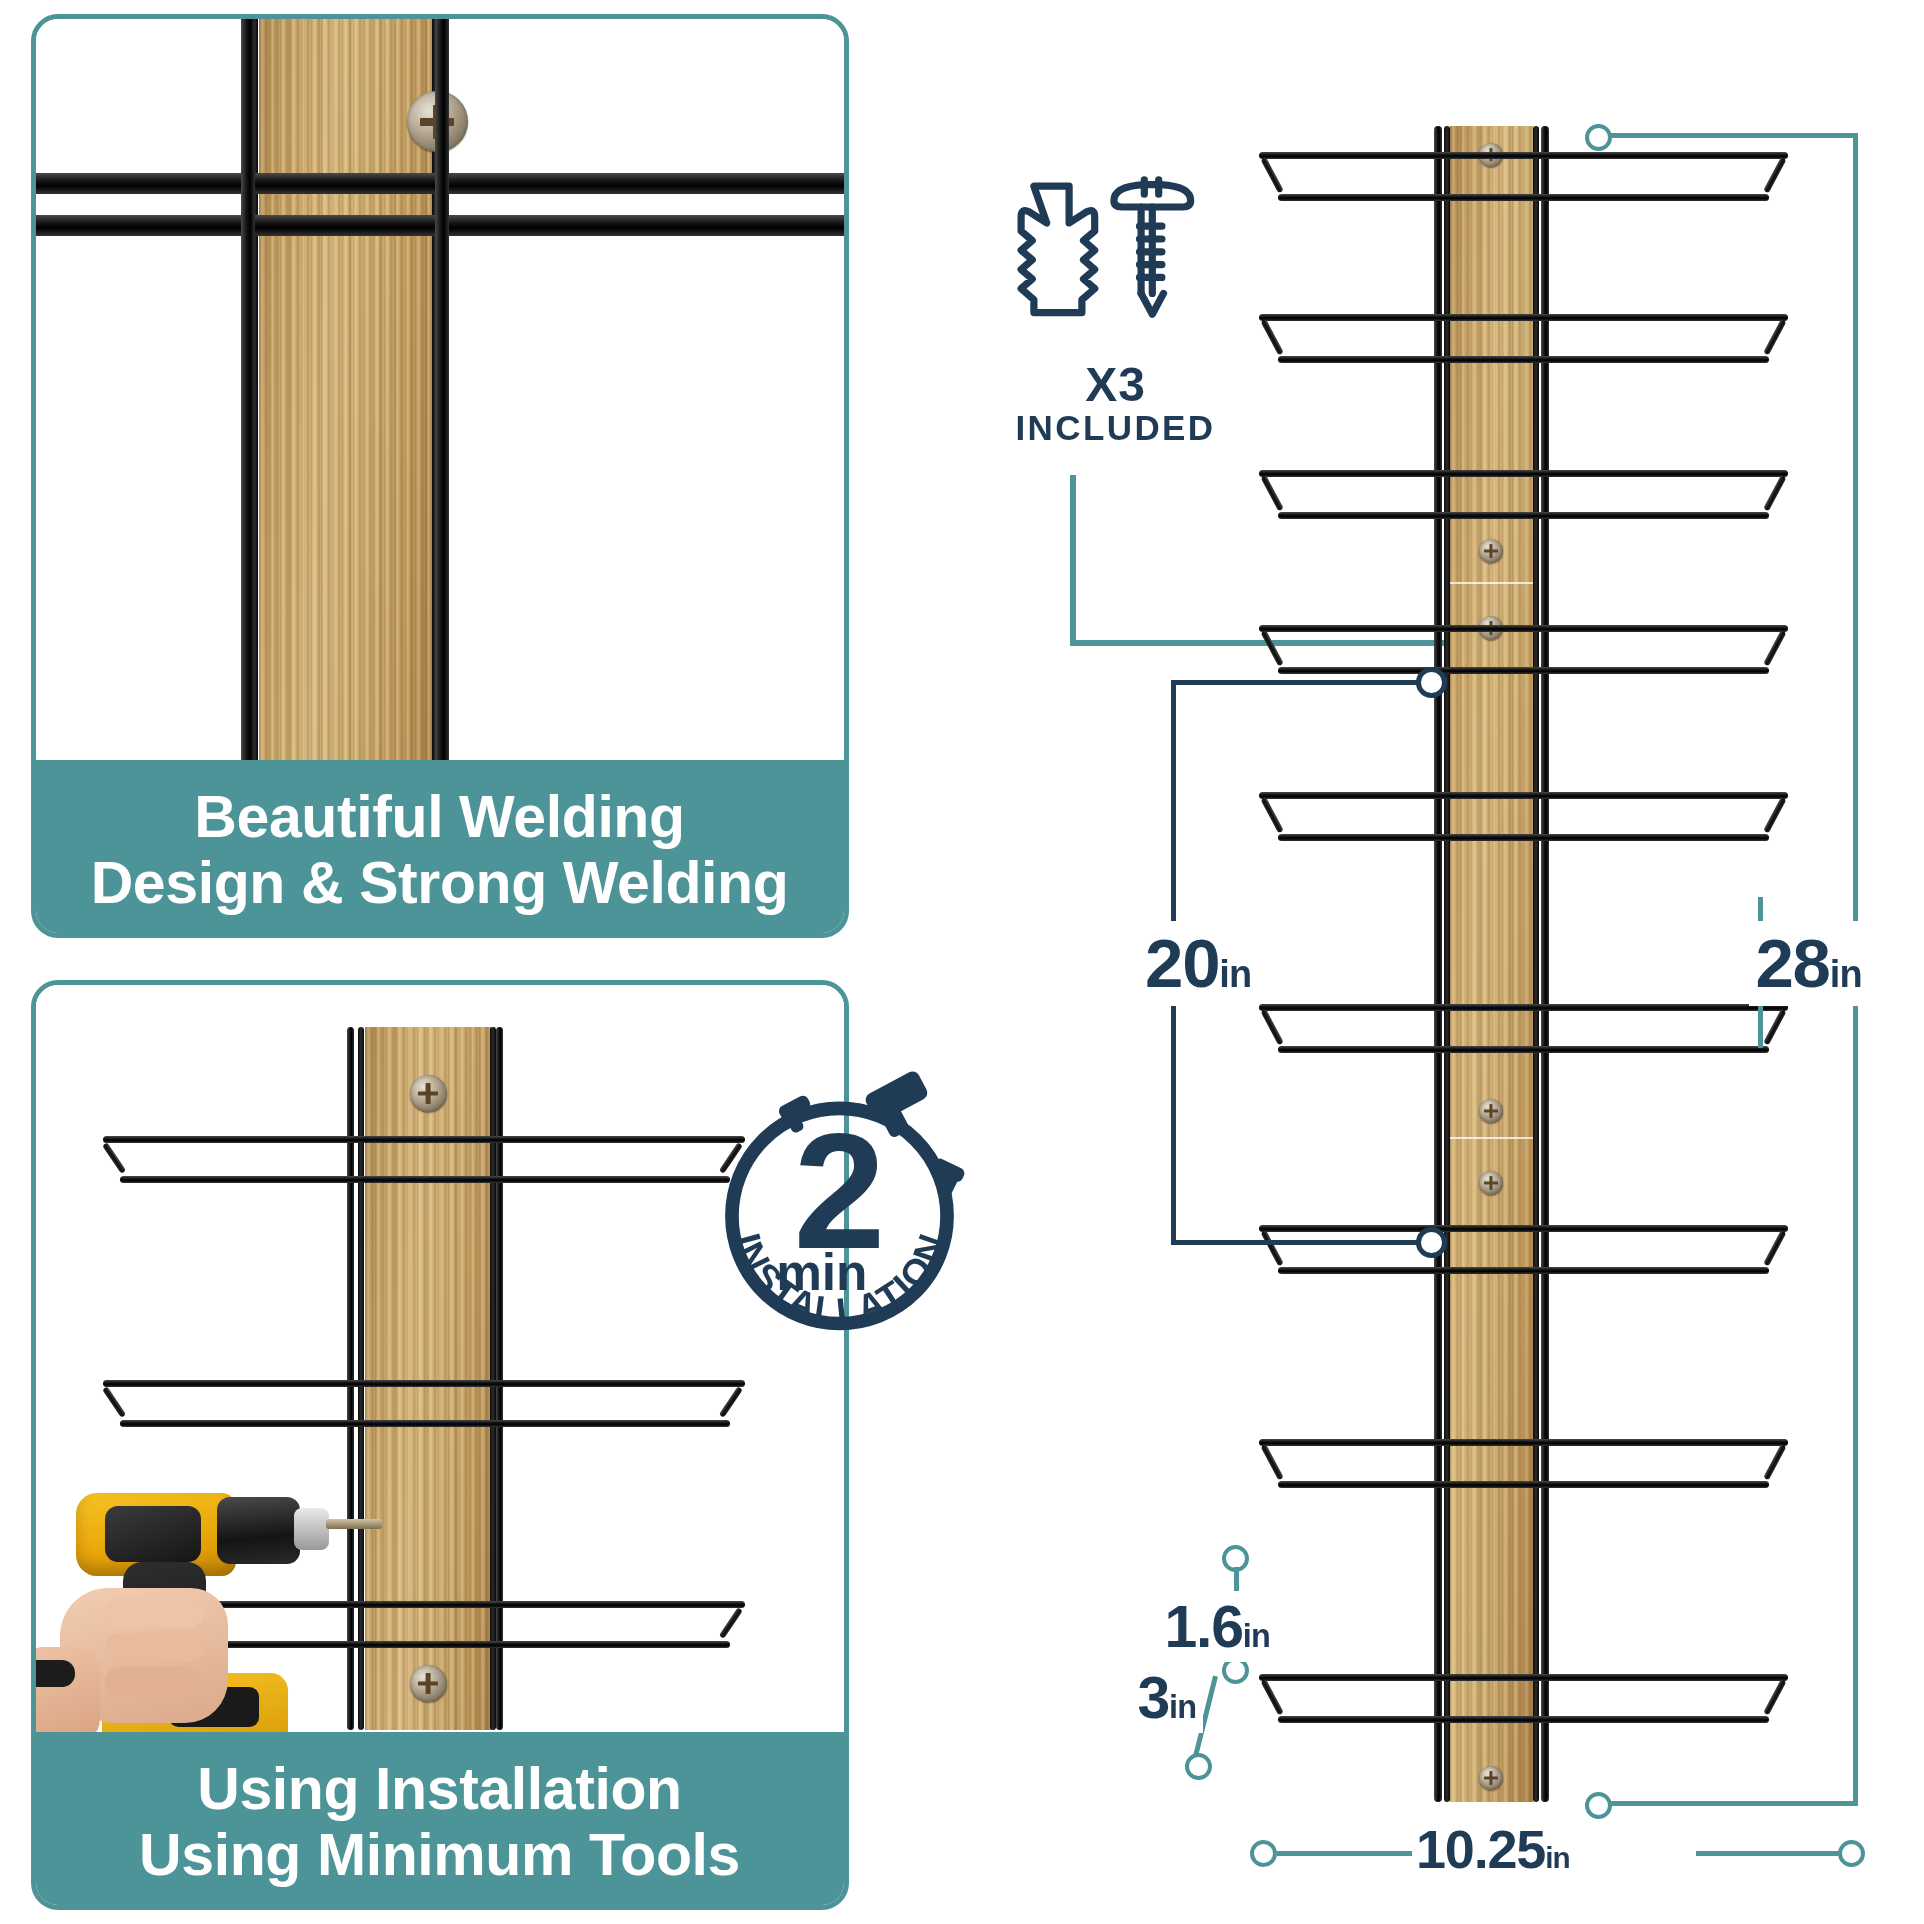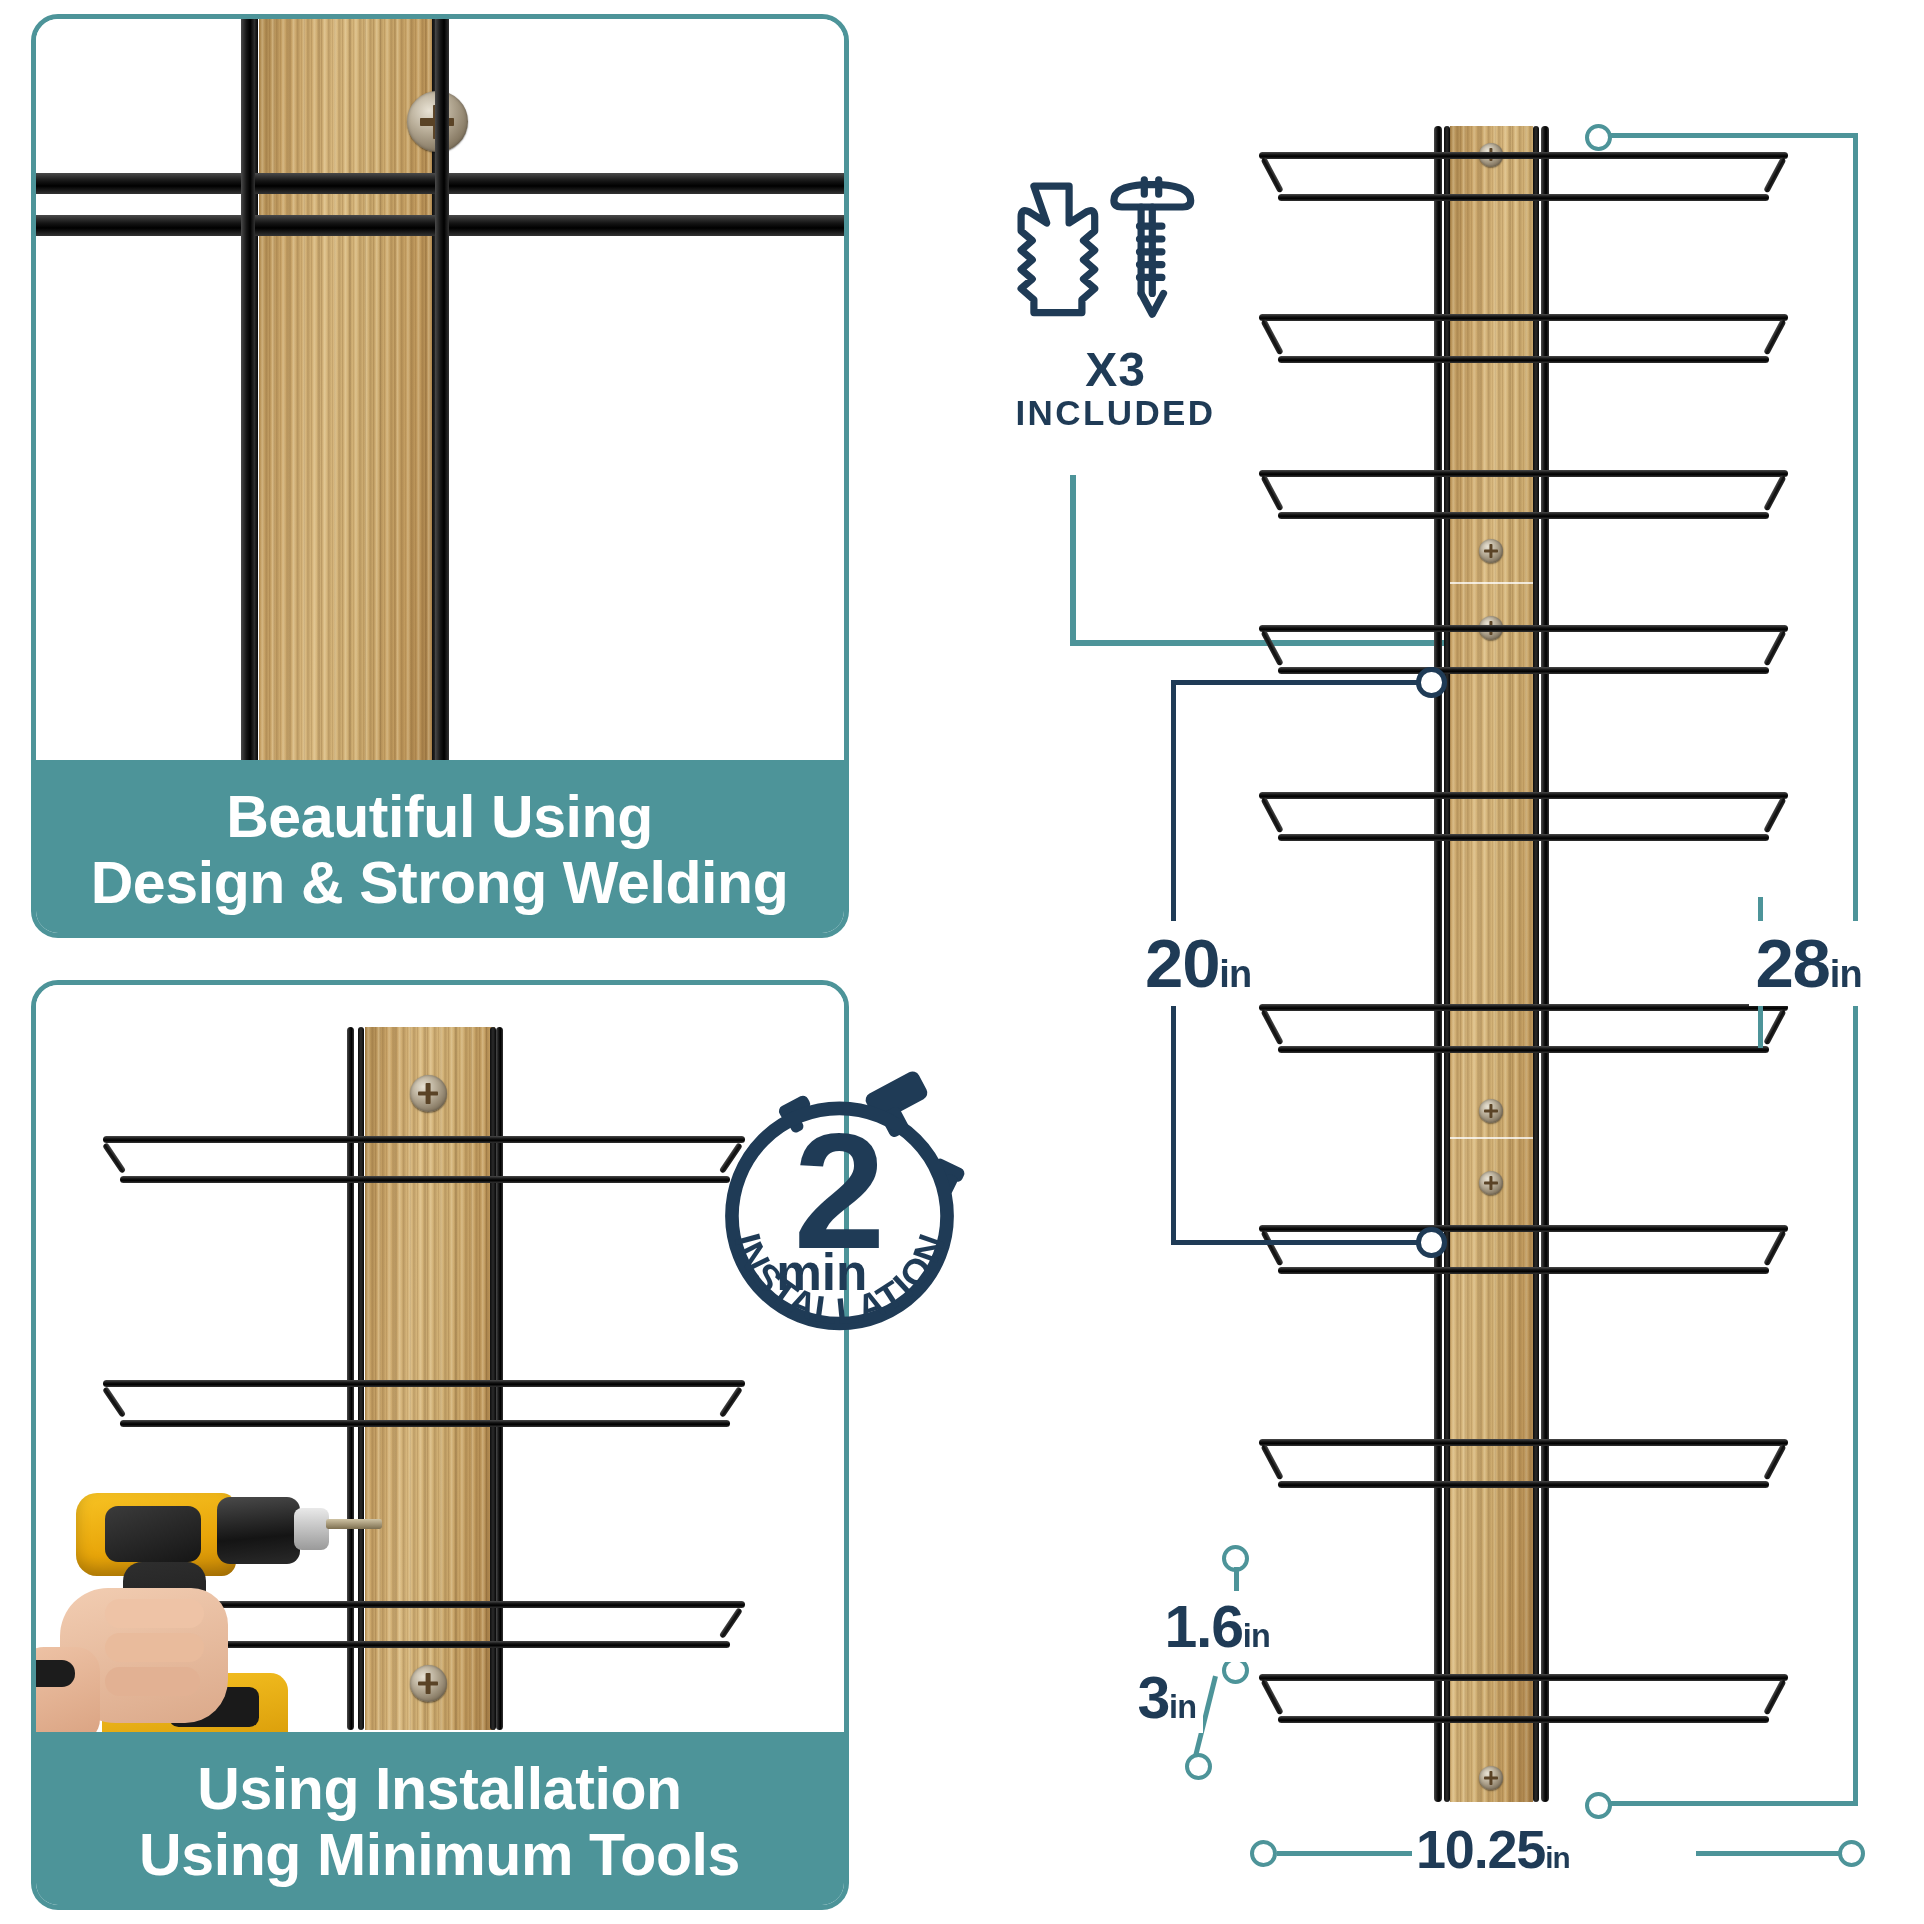--- a/index.html
+++ b/index.html
@@ -146,21 +146,21 @@
       <div class="wire-h" style="left:-24px;top:154px;width:882px;height:21px;border-radius:10.4px;"></div>
       <div class="wire-h" style="left:-24px;top:196px;width:882px;height:21px;border-radius:10.4px;"></div>
 
       <div class="wire-v" style="left:205px;top:-16px;height:778px;width:14.4px;border-radius:7.2px;"></div>
       <div class="wire-v" style="left:399px;top:-16px;height:778px;width:14.4px;border-radius:7.2px;"></div>
     </div>
 
     <div class="cap-rule" style="left:22.5px;right:22.5px;top:746px;height:4px;background:#4d9499;"></div>
 
     <div class="caption" style="height:175px;font-size:59px;padding-top:24px;">
-      <span class="cl">Beautiful Using</span>
+      <span class="cl">Beautiful Welding</span>
       <span class="cl">Design &amp; Strong Welding</span>
     </div>
   </div>
 
   <div class="panel" style="left:30.5px;top:980px;width:818px;height:930px;">
 
     <div class="panel-photo" style="height:760px;background:#fff;">
 
       <div class="wood abs" style="left:329px;top:42px;width:130px;height:703px;"></div>
       <div class="wood-edge-l" style="left:322px;top:42px;height:703px;width:6.4px;"></div>
@@ -232,21 +232,21 @@
 
         <path d="M58 24 h44 v46 l22 -14 q10 -5 10 6 v18 l-14 12 14 12 -14 12 14 12 -14 12 14 12 -16 14 v16 h-60 v-16 l-16 -14 14 -12 -14 -12 14 -12 -14 -12 14 -12 -14 -12 v-18 q0 -11 10 -6 l22 14 z"></path>
 
         <path d="M196 22 q-38 2 -38 20 q0 8 10 8 h76 q10 0 10 -8 q0 -18 -38 -20 z"></path>
         <path d="M196 16 v18 M214 16 v18"></path>
         <path d="M206 50 v108 M192 50 v108"></path>
         <path d="M190 74 h28 M190 90 h28 M190 106 h28 M190 122 h28 M190 138 h28"></path>
         <path d="M192 158 q14 26 14 26 q0 0 14 -26"></path>
       </g>
     </svg>
-    <div class="x3" style="left:0;top:178px;width:257px;">
+    <div class="x3" style="left:0;top:193px;width:257px;">
       <span class="big">X3</span>
       <span class="sub">INCLUDED</span>
     </div>
   </div>
 
   <div class="dim-line-teal" style="left:1070px;top:475px;width:5.6px;height:170px;"></div>
   <div class="dim-line-teal" style="left:1070px;top:640px;width:401px;height:5.6px;"></div>
   <svg class="abs" style="left:1449px;top:622px;" width="56" height="42" viewBox="0 0 70 52">
     <path d="M2 14 H40 V2 L68 26 L40 50 V38 H2 Z" fill="#ffffff" stroke="#ffffff" stroke-width="3"></path>
   </svg>

